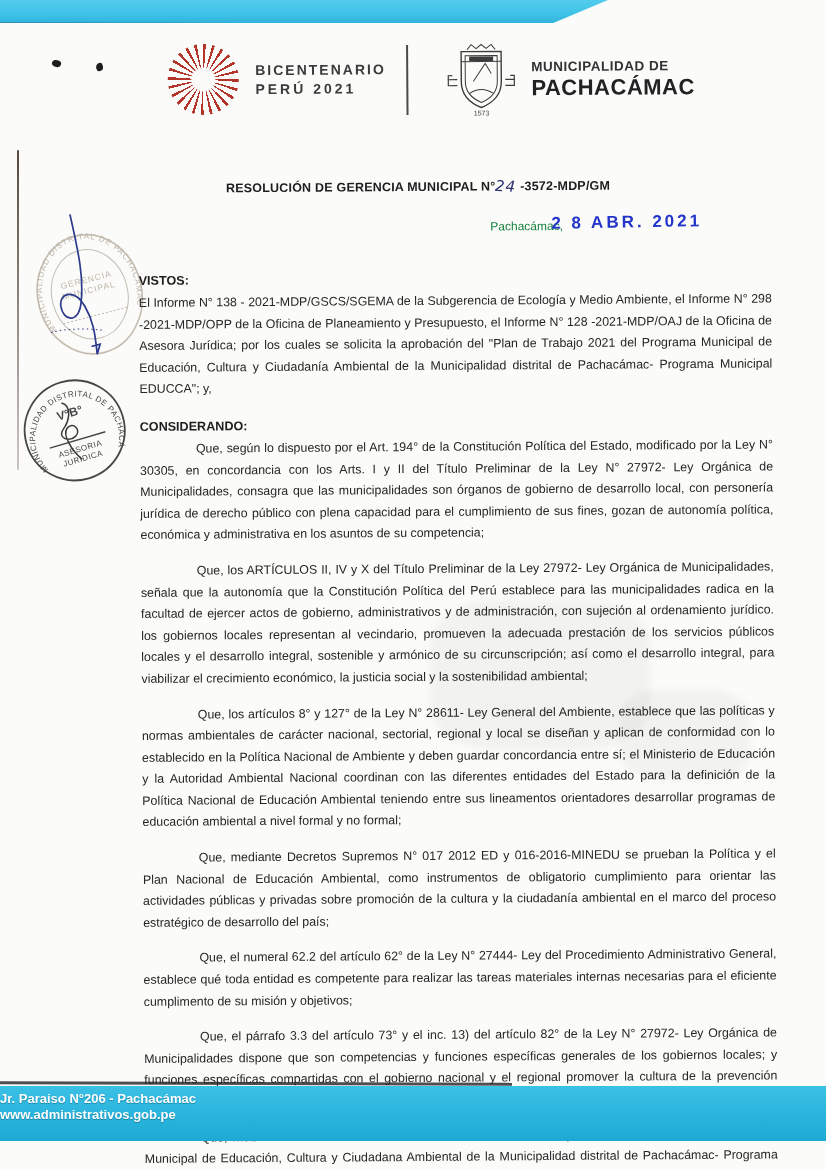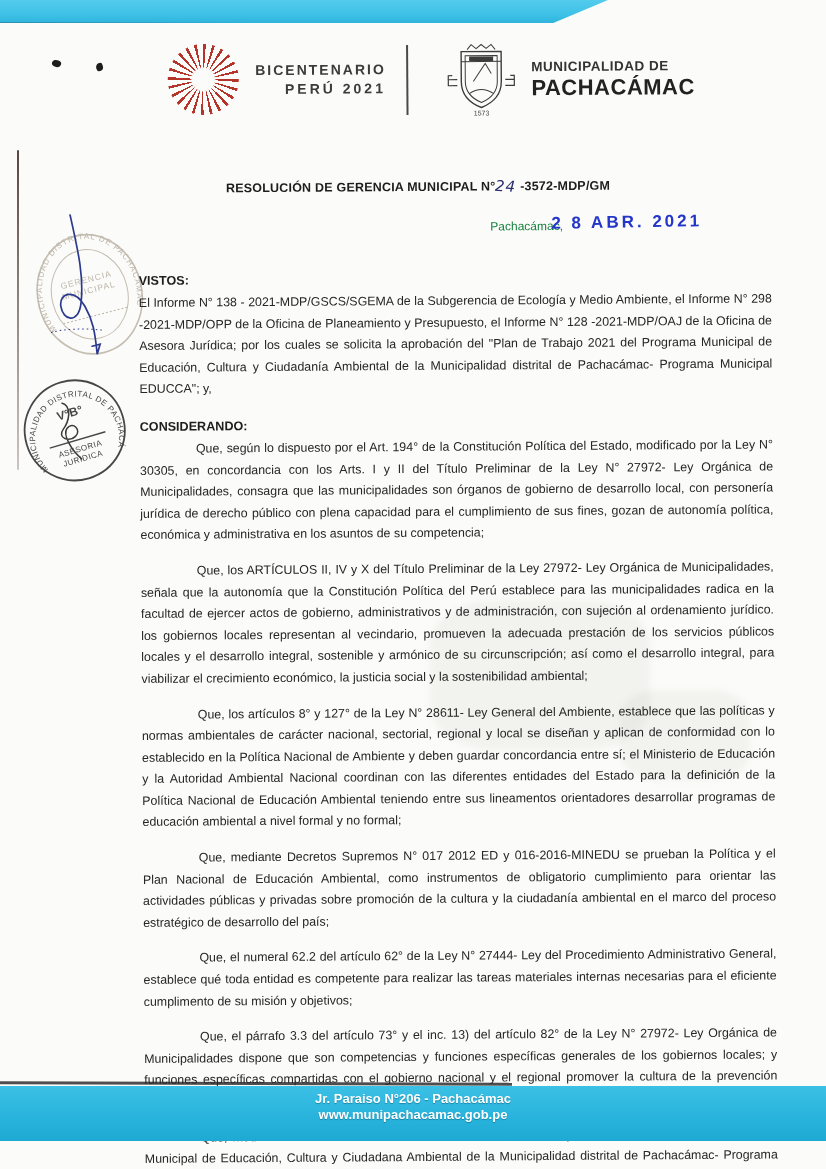--- a/index.html
+++ b/index.html
@@ -39,21 +39,21 @@
   
   .brandbar{position:absolute;top:40px;left:168px;display:flex;align-items:center;}
   .sunburst{
     width:76px;height:76px;border-radius:50%;flex:0 0 auto;
     background:repeating-conic-gradient(#b5342a 0deg 4.5deg,transparent 4.5deg 15deg);
     -webkit-mask:radial-gradient(circle,transparent 0 11px,#000 13px 35px,transparent 36px);
     mask:radial-gradient(circle,transparent 0 11px,#000 13px 35px,transparent 36px);
   }
   .bic-text{margin-left:14px;color:#3b3b3b;}
   .bic-text .l1{font-size:14px;font-weight:bold;letter-spacing:2px;}
-  .bic-text .l2{font-size:14px;font-weight:bold;letter-spacing:3px;margin-top:3px;text-align:right;}
+  .bic-text .l2{font-size:14px;font-weight:bold;letter-spacing:3px;margin-top:3px;}
   .header-divider{position:absolute;top:45px;left:409px;width:2px;height:70px;background:#4a4a4a;}
   .muni{position:absolute;top:42px;left:446px;display:flex;align-items:center;}
   .muni-text{margin-left:12px;color:#222;}
   .muni-text .l1{font-size:13.5px;font-weight:bold;letter-spacing:.5px;color:#333;}
   .muni-text .l2{font-size:22px;font-weight:bold;letter-spacing:.5px;margin-top:1px;}
 
   
   .res-title{
     position:absolute;top:177px;left:140px;width:560px;text-align:center;
     font-size:12.5px;font-weight:bold;color:#1d1d1d;letter-spacing:.2px;white-space:nowrap;
@@ -89,21 +89,21 @@
   
   .footer-banner{
     position:absolute;left:0;top:1086px;width:826px;height:55px;
     background:linear-gradient(180deg,#3cc0e5 0%,#29b4dd 55%,#1ea9d4 100%);
   }
   .footer-banner::before{
     content:"";position:absolute;top:-4px;left:0;width:62%;height:3px;
     background:rgba(35,35,35,.8);transform:rotate(.15deg);
   }
   .footer-lines{
-    position:absolute;left:0;top:5px;width:100%;text-align:center;
+    position:absolute;left:0;top:5px;width:100%;text-align:left;
     color:#fff;font-weight:bold;font-size:13px;line-height:16px;
     text-shadow:0 1px 1px rgba(0,70,100,.45);
   }
   .camscanner{
     position:absolute;top:1139px;left:535px;font-size:17.5px;font-weight:600;
     color:#0b0b0b;letter-spacing:.2px;
   }
 
   svg text{font-family:"Liberation Sans",sans-serif;}
 </style>
@@ -203,18 +203,18 @@
       <p class="para indent m-para">Que, mediante Decretos Supremos N° 017 2012 ED y 016-2016-MINEDU se prueban la Política y el Plan Nacional de Educación Ambiental, como instrumentos de obligatorio cumplimiento para orientar las actividades públicas y privadas sobre promoción de la cultura y la ciudadanía ambiental en el marco del proceso estratégico de desarrollo del país;</p>
       <p class="para indent m-para">Que, el numeral 62.2 del artículo 62° de la Ley N° 27444- Ley del Procedimiento Administrativo General, establece qué toda entidad es competente para realizar las tareas materiales internas necesarias para el eficiente cumplimento de su misión y objetivos;</p>
       <p class="para indent m-para">Que, el párrafo 3.3 del artículo 73° y el inc. 13) del artículo 82° de la Ley N° 27972- Ley Orgánica de Municipalidades dispone que son competencias y funciones específicas generales de los gobiernos locales; y funciones específicas compartidas con el gobierno nacional y el regional promover la cultura de la prevención mediante la educación para la preservación del ambiente;</p>
       <p class="para indent m-para">Que, mediante Resolución de Alcaldía N° 067-2021-MDP/A se aprueba la actualización del Programa Municipal de Educación, Cultura y Ciudadana Ambiental de la Municipalidad distrital de Pachacámac- Programa Municipal EDUCCA</p>
     </div>
   </div>
 
   <div class="footer-banner">
     <div class="footer-lines">
       <div>Jr. Paraiso N°206 - Pachacámac</div>
-      <div>www.munipachacamac.gob.pe</div>
+      <div>www.administrativos.gob.pe</div>
     </div>
   </div>
 
 
 </div>
 
 </body></html>

